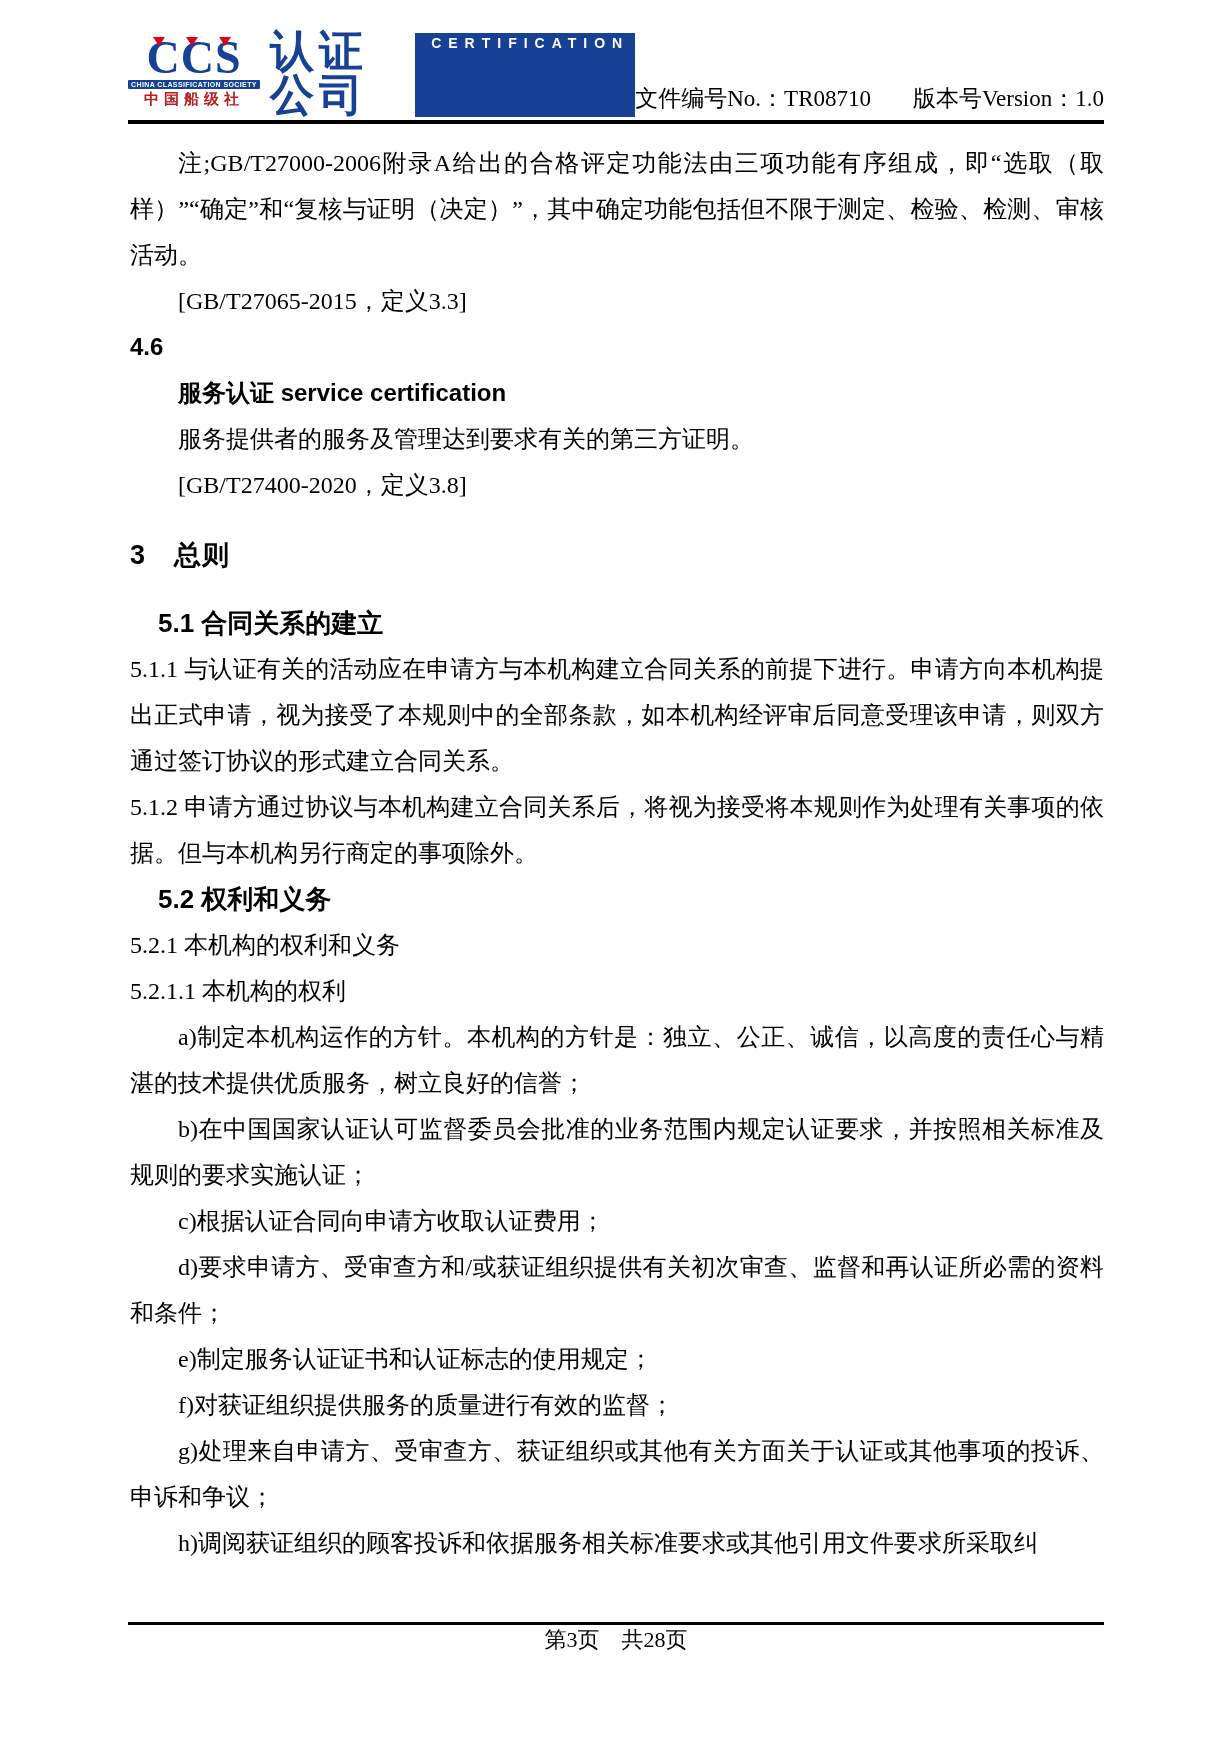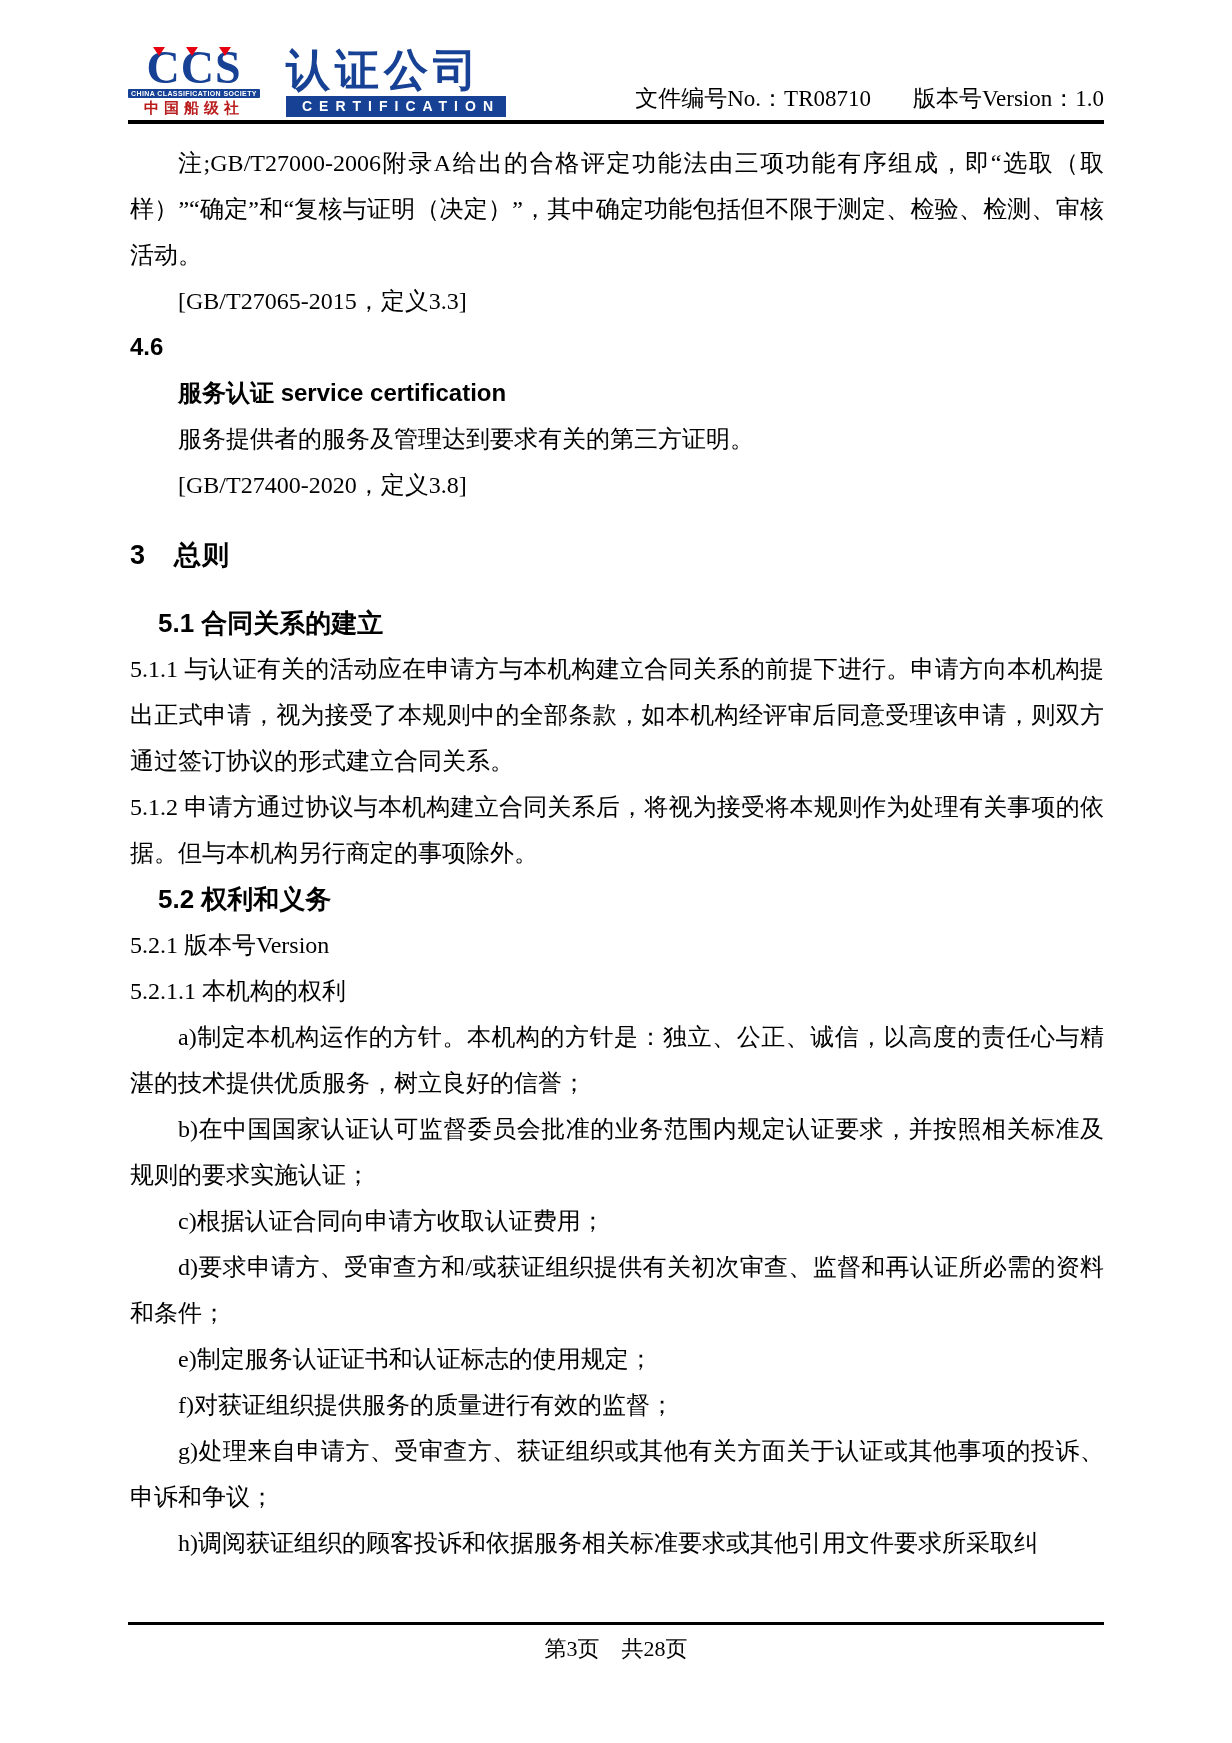--- a/index.html
+++ b/index.html
@@ -40,21 +40,21 @@
     margin-top:2px;
     background:#164194; color:#fff;
     font-family:"Liberation Sans","DejaVu Sans",sans-serif;
     font-size:7px; font-weight:bold; letter-spacing:0.4px;
     padding:1px 3px; white-space:nowrap; border-radius:1px;
   }
   .society-cn {
     margin-top:1px; color:#b91c1c;
     font-weight:bold; font-size:15px; letter-spacing:5px; white-space:nowrap;
   }
-  .logo-right { display:flex; flex-direction:column; padding-bottom:1px;margin-left:16px; }
+  .logo-right { display:flex; padding-bottom:1px; }
   .brand-cn {
     color:#164194; font-weight:bold; font-size:44px; line-height:1;
     letter-spacing:5px;
     font-family:"Liberation Sans","DejaVu Sans",sans-serif;
   }
   .brand-en {
     margin-top:4px; background:#164194; color:#fff;
     font-family:"Liberation Sans","DejaVu Sans",sans-serif;
     font-size:14px; font-weight:bold; letter-spacing:7px;
     padding:2px 6px 3px 16px; text-align:center; white-space:nowrap;
@@ -90,21 +90,21 @@
     margin-left:28px;
   }
   .para-body { }
   .para-item { text-indent:2em; }
 
   
   .footer {
     position:absolute; left:128px; right:128px; top:1622px;
     border-top:3px solid #000;
     text-align:center;
-    font-size:22px; padding-top:9px;
+    font-size:22px; 
   }
 </style>
 </head>
 <body>
 
 <div class="page">
 
   <div class="header">
     <div class="logo">
       <div class="logo-left">
@@ -132,21 +132,21 @@
       <p class="para para-ref">[GB/T27065-2015，定义3.3]</p>
       <p class="para para-h-num">4.6</p>
       <p class="para para-h-term">服务认证 service certification</p>
       <p class="para para-body-indent">服务提供者的服务及管理达到要求有关的第三方证明。</p>
       <p class="para para-ref">[GB/T27400-2020，定义3.8]</p>
       <p class="para para-h1">3　总则</p>
       <p class="para para-h2">5.1 合同关系的建立</p>
       <p class="para para-body">5.1.1 与认证有关的活动应在申请方与本机构建立合同关系的前提下进行。申请方向本机构提出正式申请，视为接受了本规则中的全部条款，如本机构经评审后同意受理该申请，则双方通过签订协议的形式建立合同关系。</p>
       <p class="para para-body">5.1.2 申请方通过协议与本机构建立合同关系后，将视为接受将本规则作为处理有关事项的依据。但与本机构另行商定的事项除外。</p>
       <p class="para para-h2">5.2 权利和义务</p>
-      <p class="para para-body">5.2.1 版本号Version</p>
+      <p class="para para-body">5.2.1 本机构的权利和义务</p>
       <p class="para para-body">5.2.1.1 本机构的权利</p>
       <p class="para para-item">a)制定本机构运作的方针。本机构的方针是：独立、公正、诚信，以高度的责任心与精湛的技术提供优质服务，树立良好的信誉；</p>
       <p class="para para-item">b)在中国国家认证认可监督委员会批准的业务范围内规定认证要求，并按照相关标准及规则的要求实施认证；</p>
       <p class="para para-item">c)根据认证合同向申请方收取认证费用；</p>
       <p class="para para-item">d)要求申请方、受审查方和/或获证组织提供有关初次审查、监督和再认证所必需的资料和条件；</p>
       <p class="para para-item">e)制定服务认证证书和认证标志的使用规定；</p>
       <p class="para para-item">f)对获证组织提供服务的质量进行有效的监督；</p>
       <p class="para para-item">g)处理来自申请方、受审查方、获证组织或其他有关方面关于认证或其他事项的投诉、申诉和争议；</p>
       <p class="para para-item">h)调阅获证组织的顾客投诉和依据服务相关标准要求或其他引用文件要求所采取纠</p>
     </div>

